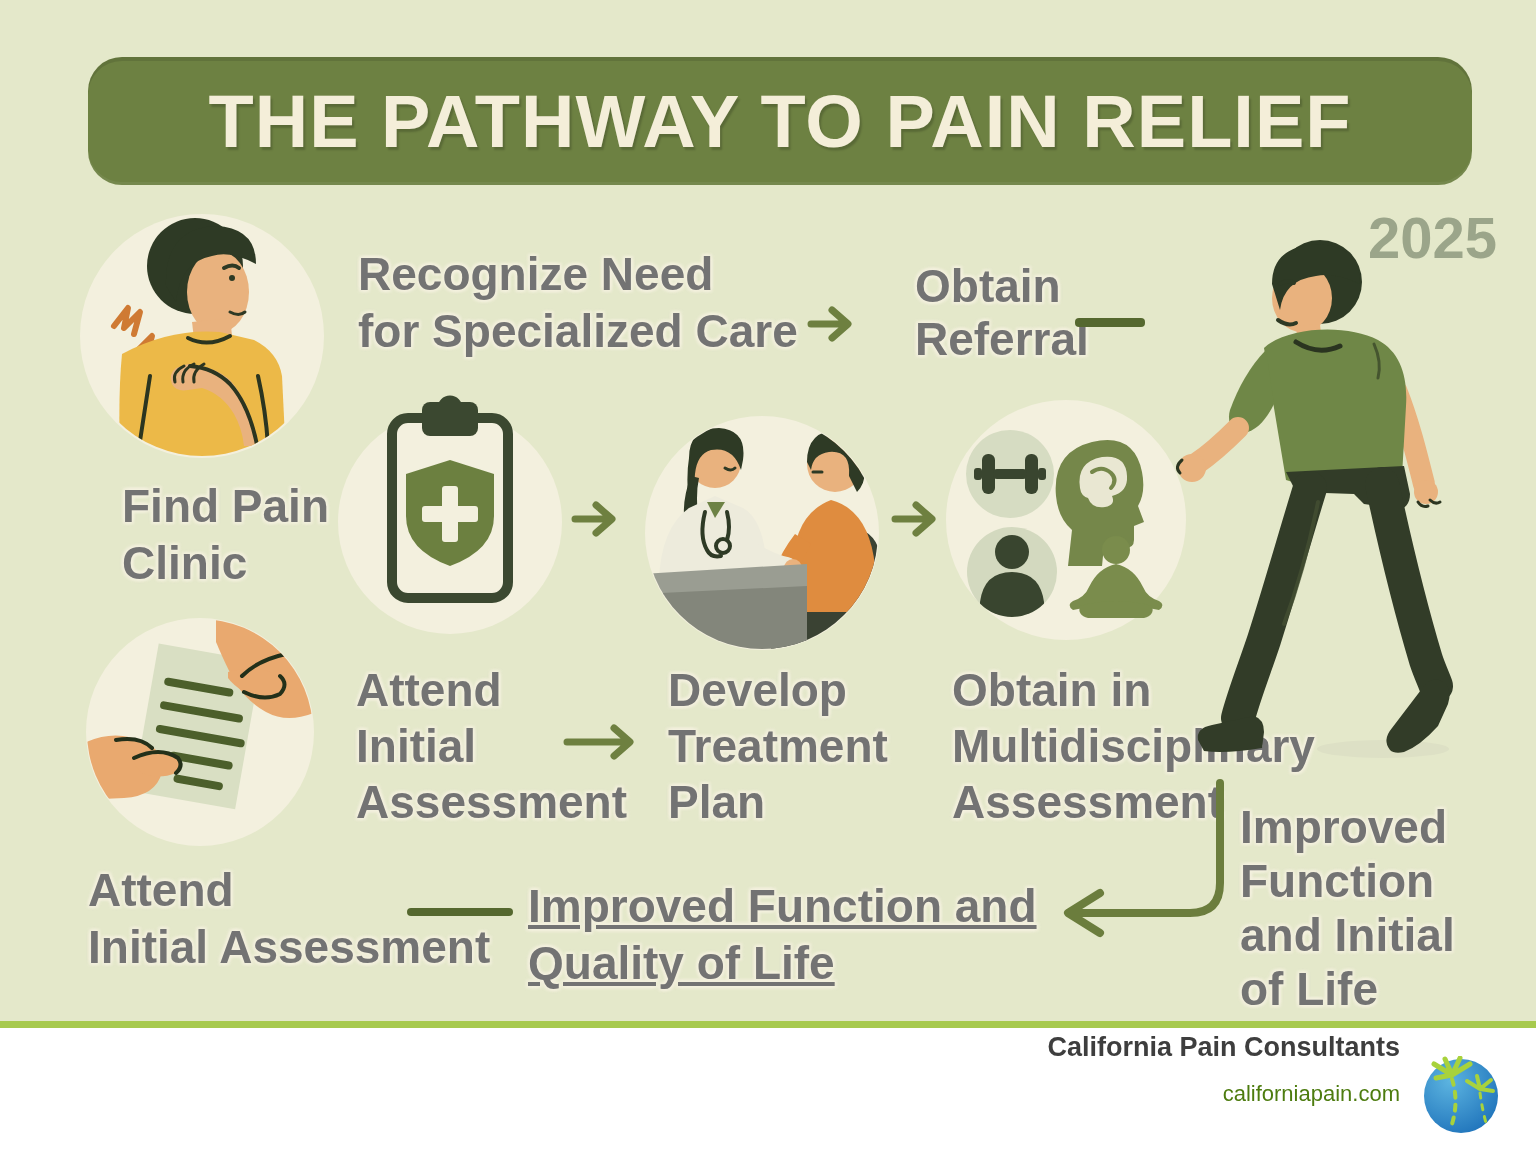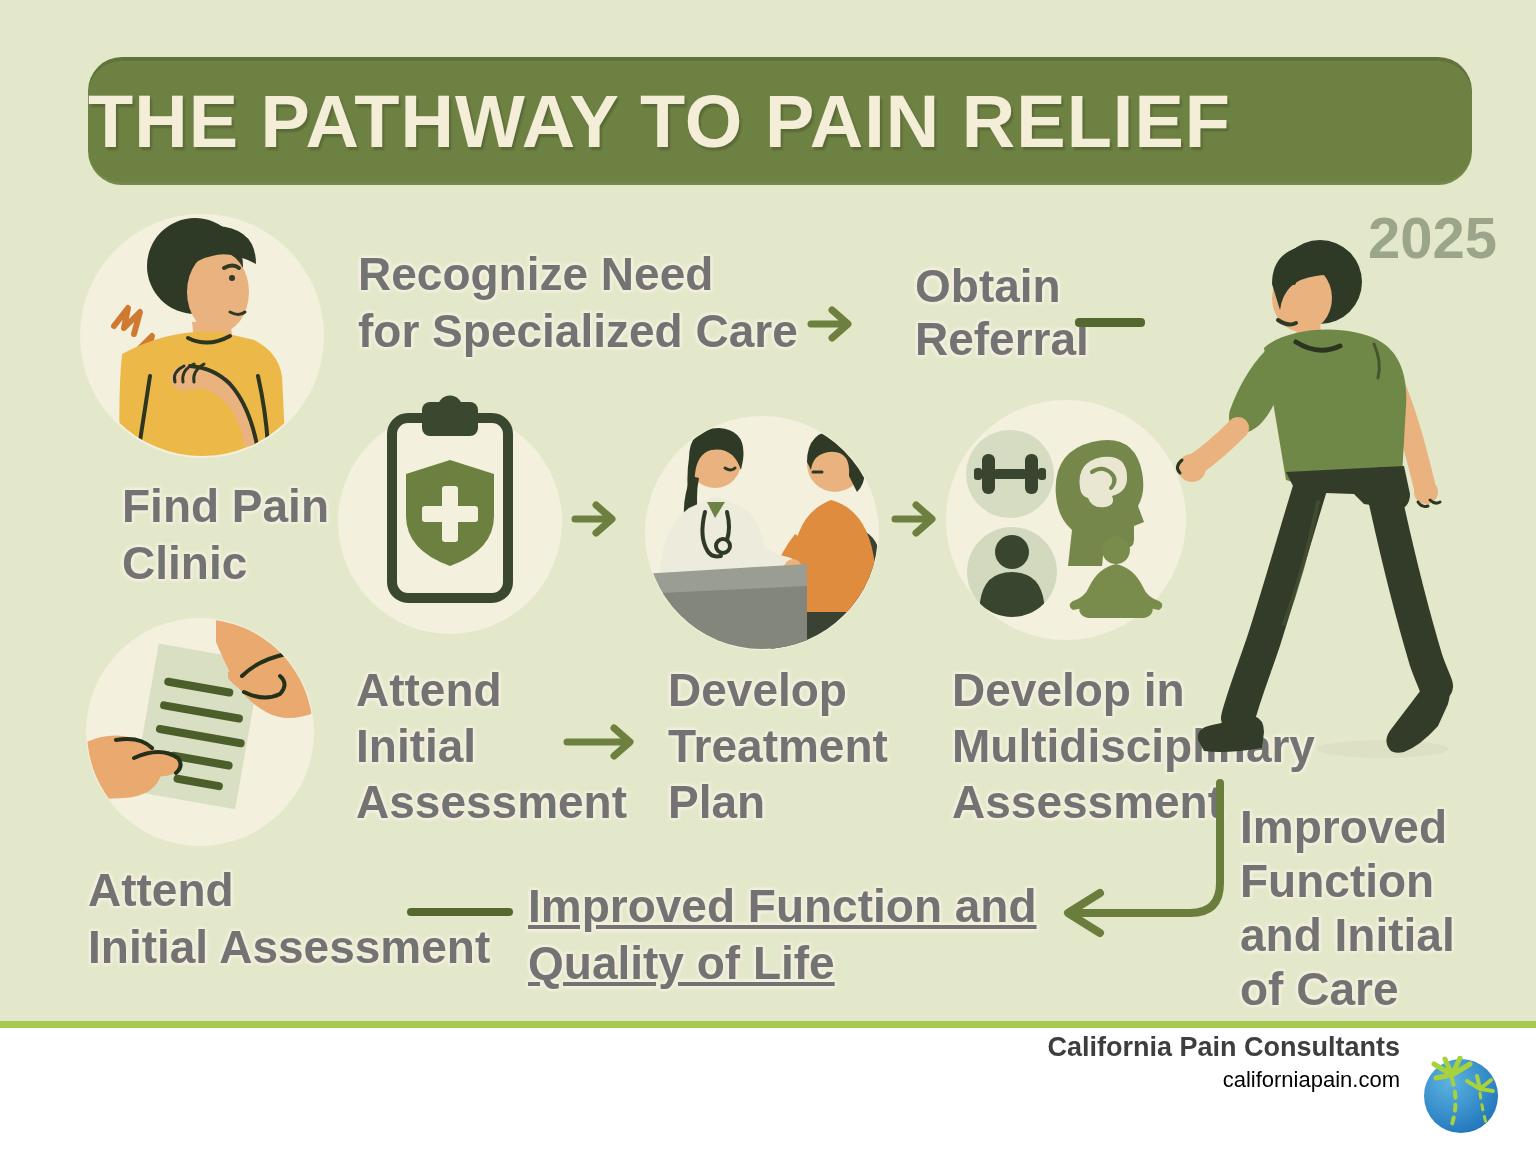--- a/index.html
+++ b/index.html
@@ -1,34 +1,34 @@
 <!DOCTYPE html>
 <html><head>
 <meta charset="utf-8">
 <style>
   html,body{margin:0;padding:0;background:#ffffff;}
   .stage{position:relative;width:1536px;height:1154px;background:#e4e8ca;overflow:hidden;
          font-family:"Liberation Sans",sans-serif;}
   .banner{position:absolute;left:88px;top:57px;width:1384px;height:128px;background:#6d8142;
-          border-radius:34px;display:flex;align-items:center;justify-content:flex-start;
+          border-radius:34px;display:flex;align-items:center;justify-content:center;
           box-shadow:inset 0 4px 0 rgba(0,0,0,.10), inset 0 -3px 0 rgba(255,255,255,.06);}
   .banner-title{font-size:74px;font-weight:700;color:#f4eed9;letter-spacing:1px;white-space:nowrap;
                 text-shadow:2px 3px 2px rgba(0,0,0,.18);}
   .year{position:absolute;left:1368px;top:204px;font-size:58px;font-weight:700;color:#9ba58a;}
   .bubble{position:absolute;border-radius:50%;background:#f3f0de;}
   .label{position:absolute;font-weight:700;color:#737373;font-size:46px;line-height:57px;white-space:nowrap;
          text-shadow:2px 2px 3px rgba(244,241,223,.9),-2px -2px 3px rgba(244,241,223,.9),
                      2px -2px 3px rgba(244,241,223,.9),-2px 2px 3px rgba(244,241,223,.9);}
   .ill{position:absolute;}
   .connector{position:absolute;background:#55682f;border-radius:4px;}
   .divider{position:absolute;left:0;top:1021px;width:1536px;height:7px;background:#a7ca4e;}
   .footer-bg{position:absolute;left:0;top:1028px;width:1536px;height:126px;background:#ffffff;}
   .footer-text{position:absolute;right:136px;top:1032px;text-align:right;}
   .footer-company{font-size:27px;font-weight:700;color:#3e3e3e;}
-  .footer-site{font-size:22px;color:#000000;margin-top:4px;}
+  .footer-site{font-size:22px;color:#4d7c0f;margin-top:18px;}
   svg{display:block;}
 </style>
 </head>
 <body>
 
 <div class="stage">
 
   <div class="banner">
     <div class="banner-title">THE PATHWAY TO PAIN RELIEF</div>
   </div>
@@ -167,21 +167,21 @@
   </div>
   <svg class="ill" style="left:562px;top:718px;" width="84" height="48" viewBox="0 0 84 48">
     <path d="M5,24 H64 M52,10 L68,24 L52,38" stroke="#6e8040" stroke-width="7" fill="none" stroke-linecap="round" stroke-linejoin="round"></path>
   </svg>
   <div class="label" style="left:668px;top:662px;line-height:56px;">
     <div>Develop</div>
     <div>Treatment</div>
     <div>Plan</div>
   </div>
   <div class="label" style="left:952px;top:662px;line-height:56px;">
-    <div>Develop in</div>
+    <div>Obtain in</div>
     <div>Multidisciplinary</div>
     <div>Assessment</div>
   </div>
 
   <svg class="ill" style="left:1168px;top:240px;" width="320" height="540" viewBox="0 0 320 540">
     <ellipse cx="215" cy="509" rx="66" ry="9" fill="#dde0c5"></ellipse>
     <path d="M228,150 C240,180 248,212 256,244" stroke="#e9b27e" stroke-width="22" fill="none" stroke-linecap="round"></path>
     <circle cx="258" cy="252" r="12" fill="#e9b27e"></circle>
     <path d="M250,262 q4,6 10,4 M262,260 q5,5 10,2" stroke="#2b3520" stroke-width="3" fill="none" stroke-linecap="round"></path>
     <circle cx="152" cy="42" r="42" fill="#2e3a25"></circle>
@@ -243,21 +243,21 @@
   </div>
 
   <svg class="ill" style="left:1050px;top:765px;" width="200" height="190" viewBox="0 0 200 190">
     <path d="M170,18 L170,118 Q170,148 140,148 L24,148 M50,128 L18,148 L50,168" stroke="#6b7d3d" stroke-width="8" fill="none" stroke-linecap="round" stroke-linejoin="round"></path>
   </svg>
 
   <div class="label" style="left:1240px;top:800px;line-height:54px;">
     <div>Improved</div>
     <div>Function</div>
     <div>and Initial</div>
-    <div>of Care</div>
+    <div>of Life</div>
   </div>
 
   <div class="divider"></div>
   <div class="footer-bg"></div>
   <div class="footer-text">
     <div class="footer-company">California Pain Consultants</div>
     <div class="footer-site">californiapain.com</div>
   </div>
   <svg class="ill" style="left:1421px;top:1056px;" width="80" height="80" viewBox="0 0 80 80">
     <defs>

